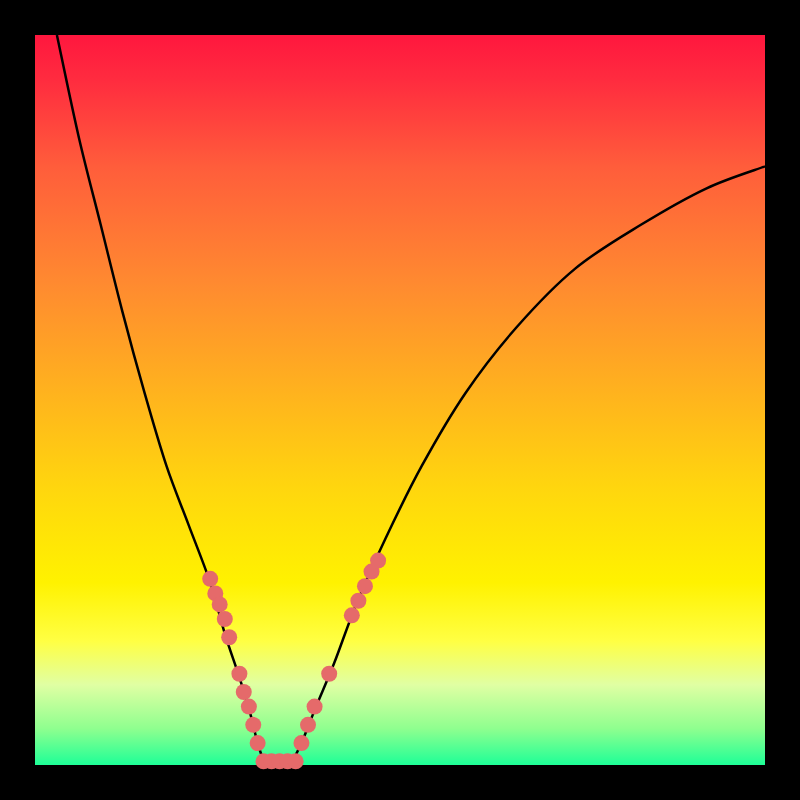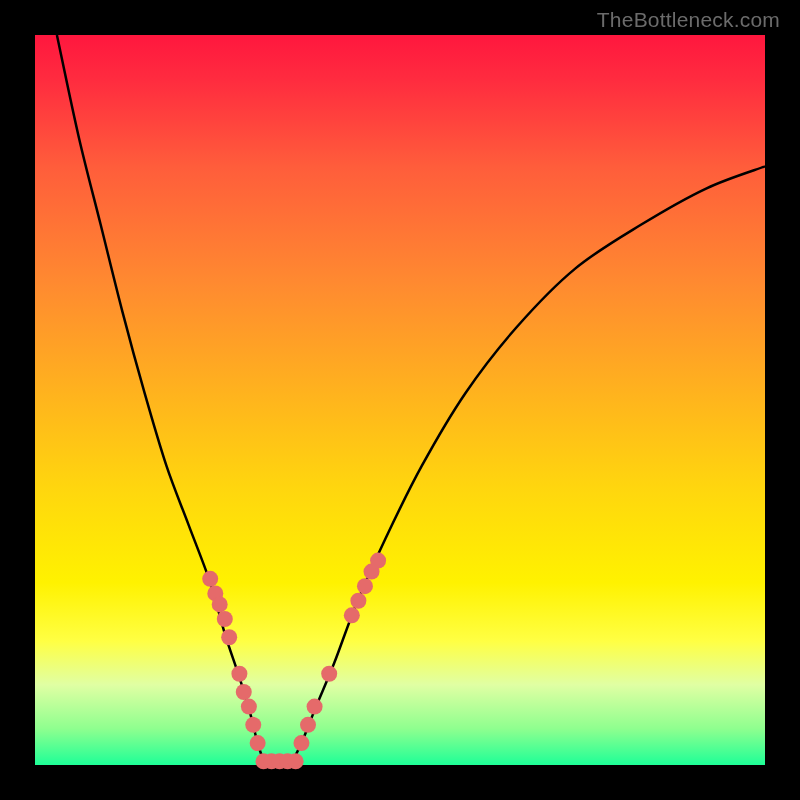--- a/index.html
+++ b/index.html
@@ -85,14 +85,13 @@
           <circle cx="336.53000000000003" cy="536.55" r="8" fill="#e56a6a"></circle>
           <circle cx="343.09999999999997" cy="525.6" r="8" fill="#e56a6a"></circle>
           <circle cx="228.49" cy="726.35" r="8" fill="#e56a6a"></circle>
           <circle cx="236.52" cy="726.35" r="8" fill="#e56a6a"></circle>
           <circle cx="244.55" cy="726.35" r="8" fill="#e56a6a"></circle>
           <circle cx="252.58" cy="726.35" r="8" fill="#e56a6a"></circle>
           <circle cx="260.61" cy="726.35" r="8" fill="#e56a6a"></circle>
         </g>
     </svg>
   </div>
-  <div class="watermark">TheBottleneck.com</div>
 </div>
 
 </body></html>

